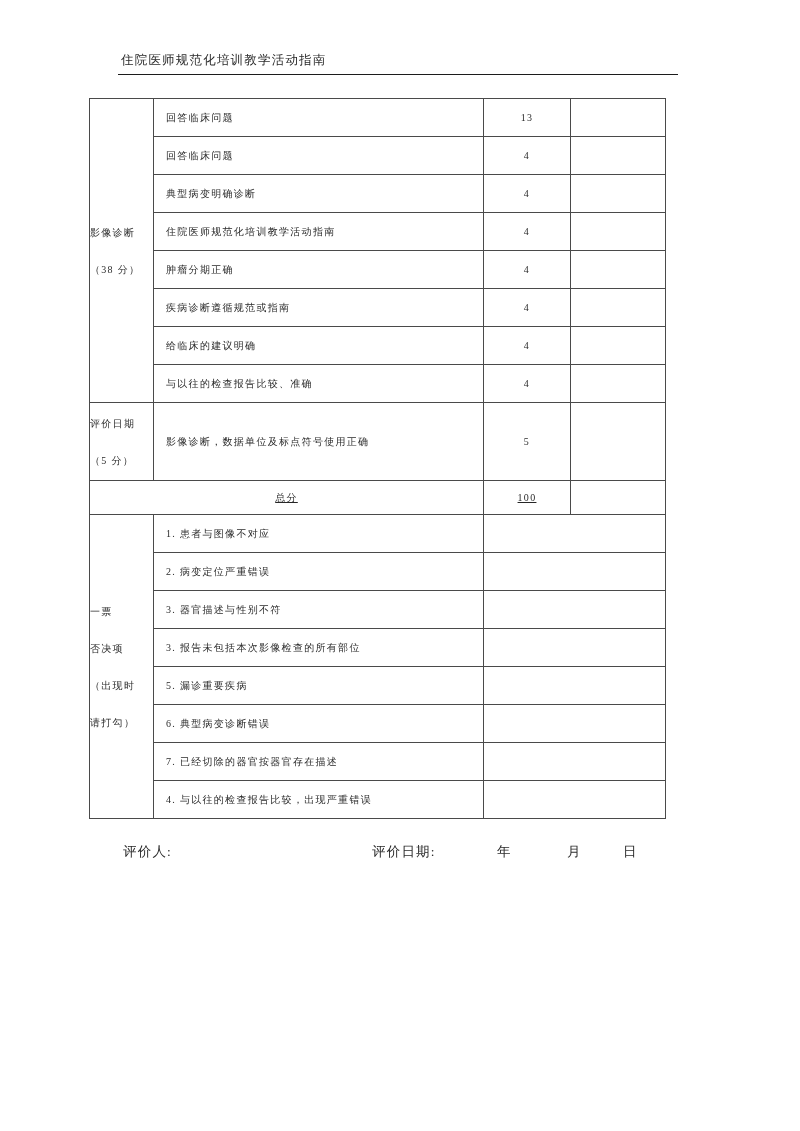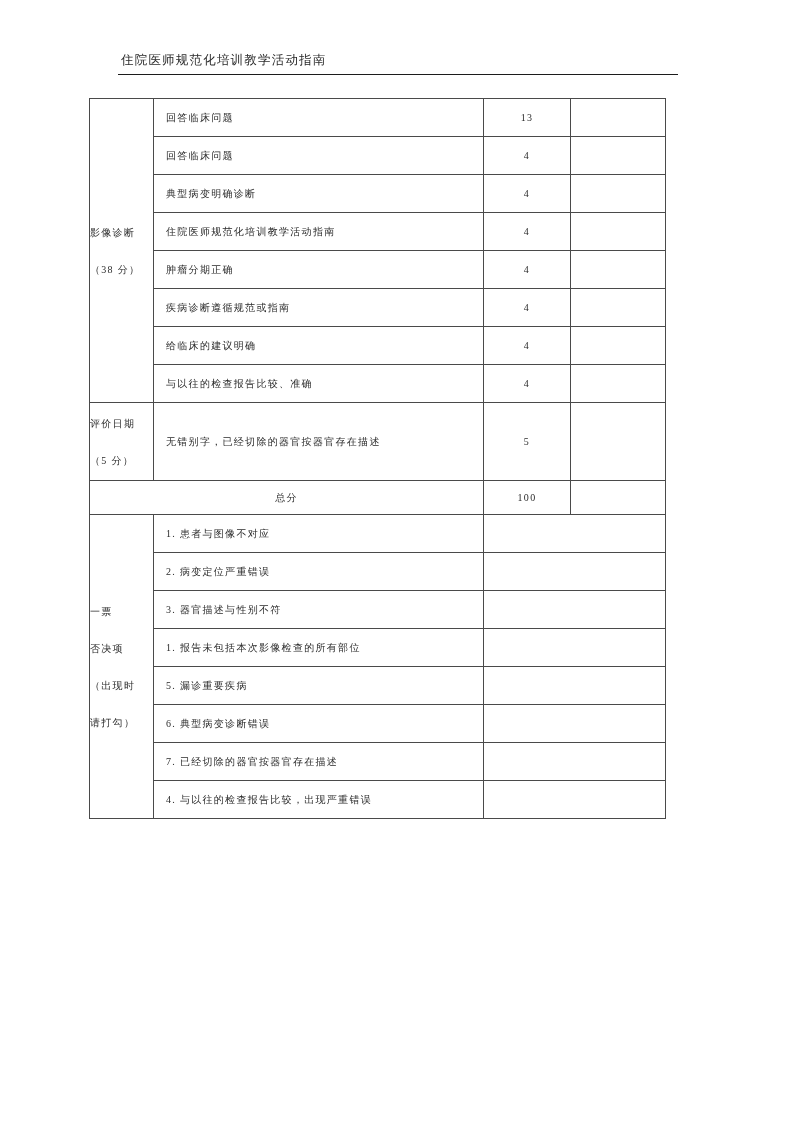--- a/index.html
+++ b/index.html
@@ -47,21 +47,21 @@
     letter-spacing: 1.3px;
     color: #2b2b2b;
   }
   td.item-cell { padding-left: 12px; text-align: left; }
   td.score-cell { text-align: center; letter-spacing: 0.5px; font-size: 13px; }
   td.label-cell { text-align: center; }
   td.total-cell { text-align: center; }
   .label-line { line-height: 37px; text-align: left; font-family: Liberation Serif, serif; }
   tr.r38 { height: 38px; }
   tr.r78 { height: 78px; }
-  tr.r34 { height: 34px; }
+  tr.r34 { height: 34px; text-decoration: underline; }
   .footer-line {
     position: absolute;
     top: 843px;
     left: 0;
     width: 800px;
     height: 20px;
     font-size: 13.5px;
     letter-spacing: 1.2px;
     color: #2b2b2b;
   }
@@ -141,21 +141,21 @@
         <td class="item-cell">与以往的检查报告比较、准确</td>
         <td class="score-cell">4</td>
         <td class="mark-cell"></td>
       </tr>
 
       <tr class="r78">
         <td class="label-cell">
           <div class="label-line">评价日期</div>
           <div class="label-line">（5 分）</div>
         </td>
-        <td class="item-cell">无错别字，已经切除的器官按器官存在描述</td>
+        <td class="item-cell">影像诊断，数据单位及标点符号使用正确</td>
         <td class="score-cell">5</td>
         <td class="mark-cell"></td>
       </tr>
 
       <tr class="r34">
         <td class="total-cell" colspan="2">总分</td>
         <td class="score-cell">100</td>
         <td class="mark-cell"></td>
       </tr>
 
@@ -171,21 +171,21 @@
       </tr>
       <tr class="r38">
         <td class="item-cell">2. 病变定位严重错误</td>
         <td class="mark-cell" colspan="2"></td>
       </tr>
       <tr class="r38">
         <td class="item-cell">3. 器官描述与性别不符</td>
         <td class="mark-cell" colspan="2"></td>
       </tr>
       <tr class="r38">
-        <td class="item-cell">1. 报告未包括本次影像检查的所有部位</td>
+        <td class="item-cell">3. 报告未包括本次影像检查的所有部位</td>
         <td class="mark-cell" colspan="2"></td>
       </tr>
       <tr class="r38">
         <td class="item-cell">5. 漏诊重要疾病</td>
         <td class="mark-cell" colspan="2"></td>
       </tr>
       <tr class="r38">
         <td class="item-cell">6. 典型病变诊断错误</td>
         <td class="mark-cell" colspan="2"></td>
       </tr>
@@ -193,15 +193,22 @@
         <td class="item-cell">7. 已经切除的器官按器官存在描述</td>
         <td class="mark-cell" colspan="2"></td>
       </tr>
       <tr class="r38">
         <td class="item-cell">4. 与以往的检查报告比较，出现严重错误</td>
         <td class="mark-cell" colspan="2"></td>
       </tr>
     </tbody>
   </table>
 
+  <div class="footer-line">
+    <span class="evaluator-label">评价人:</span>
+    <span class="date-label">评价日期:</span>
+    <span class="year-label">年</span>
+    <span class="month-label">月</span>
+    <span class="day-label">日</span>
+  </div>
 
 
 </div>
 
 </body></html>

